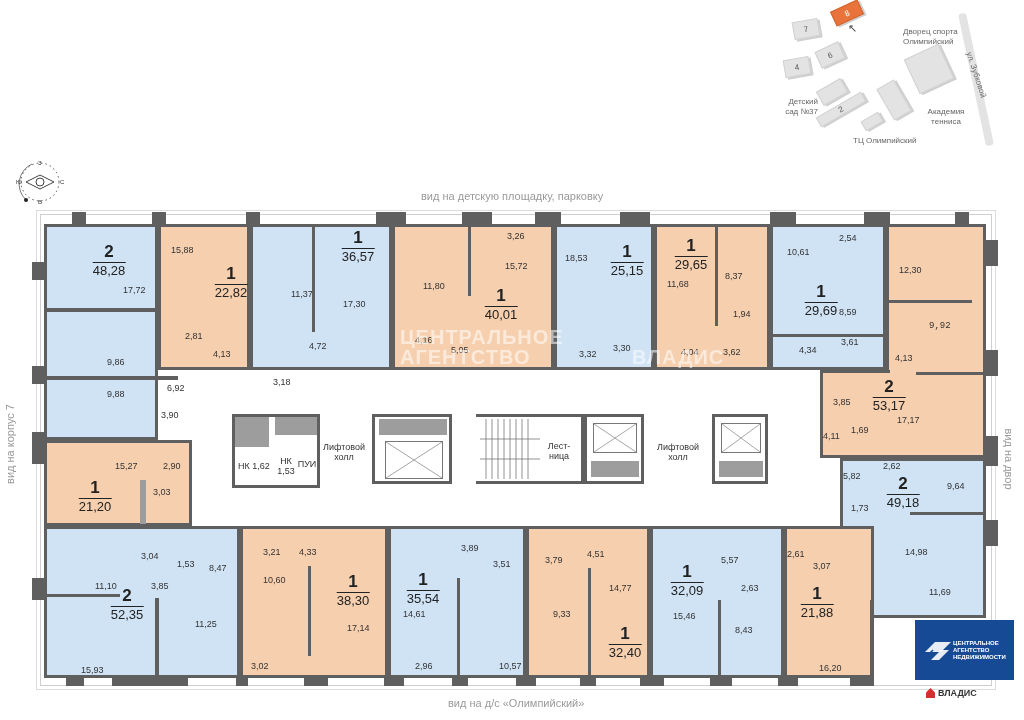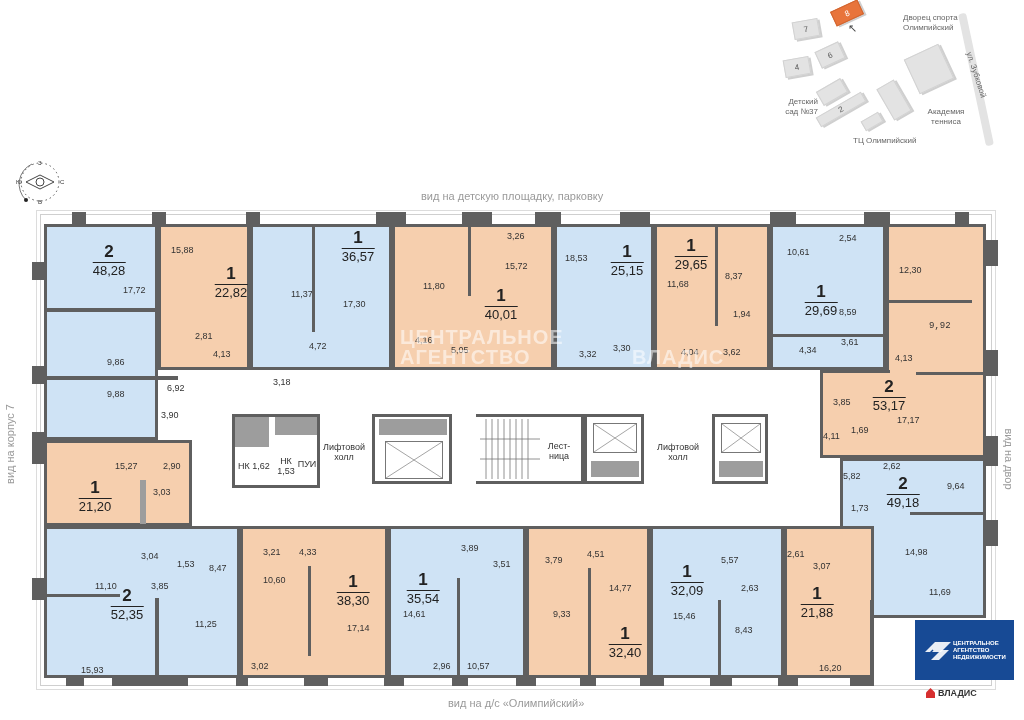--- a/index.html
+++ b/index.html
@@ -48,21 +48,21 @@
       <span>4</span>
     </div>
   <div class="map-bld" style="left:815px;top:104px;width:50px;height:9px;transform:rotate(-30deg);">
       <span>2</span>
     </div>
   <div class="map-bld" style="left:818px;top:84px;width:26px;height:14px;transform:rotate(-30deg);"></div>
   <div class="map-bld" style="left:862px;top:116px;width:18px;height:9px;transform:rotate(-30deg);"></div>
   <div class="map-bld" style="left:884px;top:82px;width:18px;height:34px;transform:rotate(-30deg);"></div>
   <div class="map-bld" style="left:910px;top:50px;width:36px;height:36px;transform:rotate(-25deg);"></div>
   <div class="abs" style="left:972px;top:12px;width:8px;height:135px;background:#e3e3e3;transform:rotate(-12deg);border-radius:3px;"></div>
-  <div class="map-label" style="left:903px;top:13px;width:66px;white-space:normal;">Дворец спорта Олимпийский</div>
+  <div class="map-label" style="left:903px;top:27px;width:66px;white-space:normal;">Дворец спорта Олимпийский</div>
   <div class="map-label" style="left:952px;top:70px;transform:rotate(72deg);">ул. Зубковой</div>
   <div class="map-label" style="left:778px;top:97px;width:40px;white-space:normal;text-align:right;">Детский сад №37</div>
   <div class="map-label" style="left:924px;top:107px;width:44px;white-space:normal;text-align:center;">Академия тенниса</div>
   <div class="map-label" style="left:853px;top:136px;">ТЦ Олимпийский</div>
 </div>
 
 <div class="abs" style="left:12px;top:160px;width:52px;height:52px;">
   <svg width="52" height="52" viewBox="0 0 52 52">
     <circle cx="28" cy="22" r="19" fill="none" stroke="#555" stroke-width="1" stroke-dasharray="1.5 3"></circle>
     <path d="M20 4 A22 22 0 0 0 14 40" fill="none" stroke="#555" stroke-width="0.8"></path>
@@ -99,21 +99,21 @@
   </div>
   <div class="wall-block" style="left:44px;top:308px;width:130px;height:4px;"></div>
   <div class="wall-block" style="left:44px;top:376px;width:134px;height:4px;"></div>
 
   <div class="apt orange" style="left:158px;top:224px;width:92px;height:146px;">
     <div class="apt-label" style="left:70px;top:38px;">
         <span class="rooms">1</span>
         <span class="area">22,82</span>
       </div>
     <span class="num" style="left:10px;top:18px;">15,88</span>
-    <span class="num" style="left:34px;top:104px;">2,81</span>
+    <span class="num" style="left:24px;top:104px;">2,81</span>
     <span class="num" style="left:52px;top:122px;">4,13</span>
   </div>
 
   <div class="apt blue" style="left:250px;top:224px;width:142px;height:146px;">
     <div class="apt-label" style="left:105px;top:2px;">
         <span class="rooms">1</span>
         <span class="area">36,57</span>
       </div>
     <span class="num" style="left:38px;top:62px;">11,37</span>
     <span class="num" style="left:90px;top:72px;">17,30</span>
@@ -244,22 +244,22 @@
   <div class="wall-block" style="left:308px;top:566px;width:3px;height:90px;"></div>
 
   <div class="apt blue" style="left:388px;top:526px;width:138px;height:152px;">
     <div class="apt-label" style="left:32px;top:42px;">
         <span class="rooms">1</span>
         <span class="area">35,54</span>
       </div>
     <span class="num" style="left:70px;top:14px;">3,89</span>
     <span class="num" style="left:102px;top:30px;">3,51</span>
     <span class="num" style="left:12px;top:80px;">14,61</span>
-    <span class="num" style="left:24px;top:132px;margin-left:18px;">2,96</span>
-    <span class="num" style="left:76px;top:132px;">10,57</span>
+    <span class="num" style="left:24px;top:132px;">2,96</span>
+    <span class="num" style="left:108px;top:132px;">10,57</span>
   </div>
   <div class="wall-block" style="left:457px;top:578px;width:3px;height:98px;"></div>
 
   <div class="apt orange" style="left:526px;top:526px;width:124px;height:152px;">
     <div class="apt-label" style="left:96px;top:96px;">
         <span class="rooms">1</span>
         <span class="area">32,40</span>
       </div>
     <span class="num" style="left:16px;top:26px;">3,79</span>
     <span class="num" style="left:58px;top:20px;">4,51</span>

